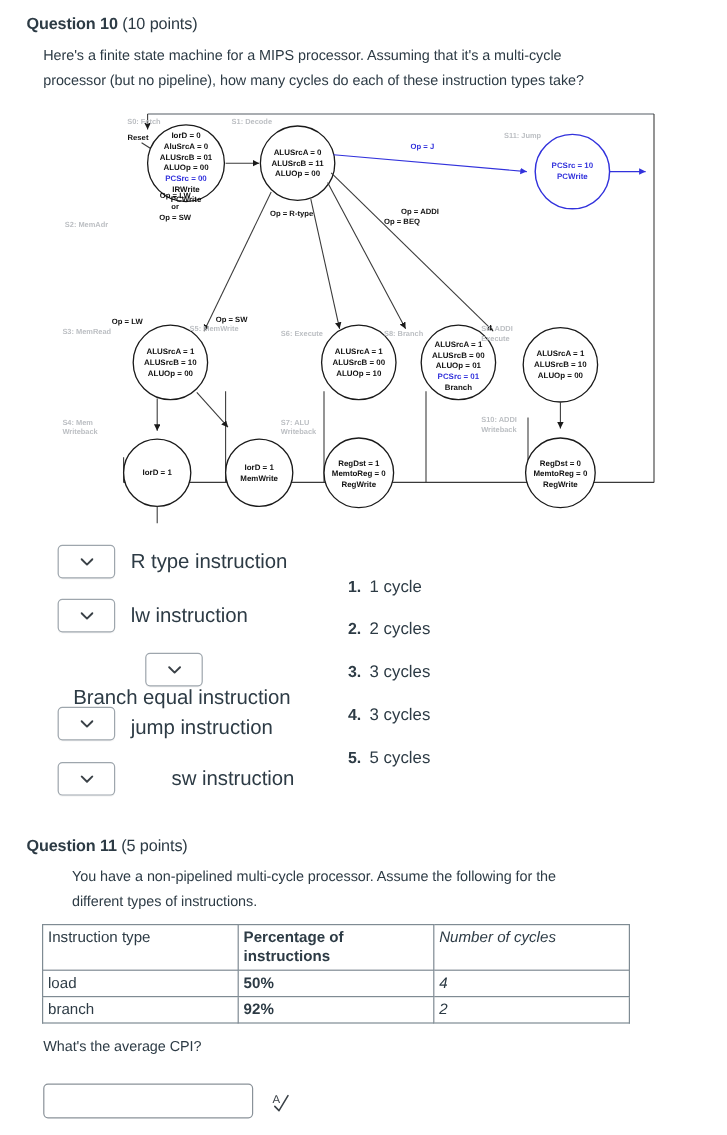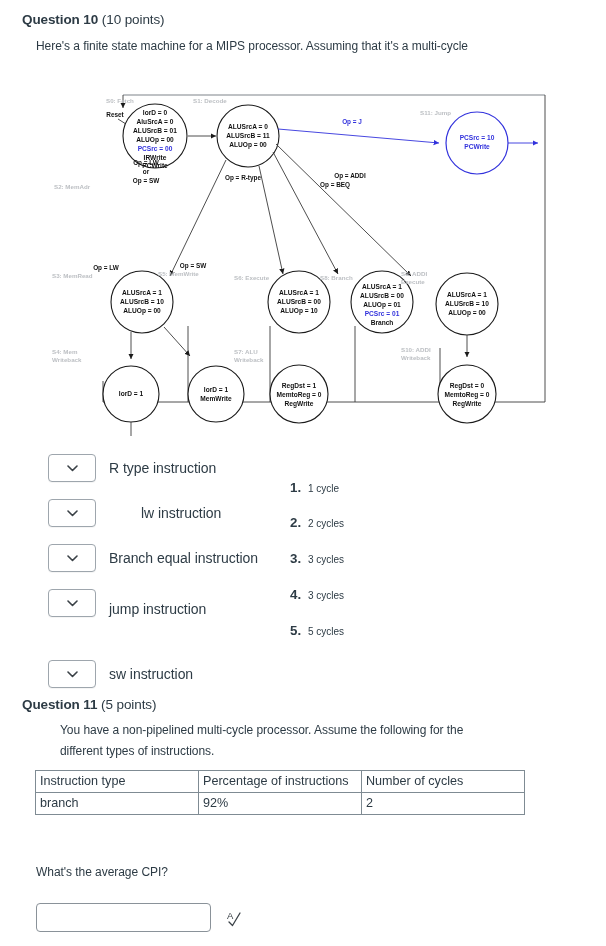--- a/index.html
+++ b/index.html
@@ -46,57 +46,57 @@
     width: 48px; height: 28px;
     border: 1px solid #9ea6ad;
     border-radius: 4px;
     background: #ffffff;
     display:flex; align-items:center; justify-content:center;
     box-shadow: 0 1px 0 rgba(0,0,0,0.04);
   }
   .dd-box svg { display:block; }
   .dd-label {
     margin-left: 13px;
-    font-size: 14px;
+    font-size: 17px;
     color: #2d3b45;
     white-space: nowrap;
     letter-spacing: -0.05px;
   }
 
   
   .ans-item { position:absolute; display:flex; align-items:baseline; }
   .ans-num {
     font-weight: bold;
     font-size: 13.3px;
     width: 18px;
     color: #2d3b45;
   }
   .ans-text {
-    font-size: 10px;
+    font-size: 14px;
     color: #2d3b45;
     white-space: nowrap;
   }
 
   
   table.q11 {
     position:absolute;
     border-collapse: collapse;
     font-size: 12.6px;
     color: #2d3b45;
   }
   table.q11 td {
     border: 1px solid #7f8b93;
     padding: 2px 1px 3px 4px;
     vertical-align: top;
     line-height: 16px;
     height: 19px;
   }
   table.q11 td.c0 { width: 163px; }
-  table.q11 td.c1 { width: 163px; }
-  table.q11 td.c2 { width: 163px; }
+  table.q11 td.c1 { width: 163px; font-weight: bold; }
+  table.q11 td.c2 { width: 163px; font-style: italic; }
 
   
   .ans-input-wrap { position:absolute; display:flex; align-items:center; }
   .ans-input {
     width: 175px; height: 29px;
     border: 1px solid #8a9299;
     border-radius: 4px;
     background: #ffffff;
     font-family: "Liberation Sans", sans-serif;
     font-size: 13px;
@@ -111,20 +111,21 @@
 
 <div class="page">
 
   <div class="q-header" style="left:22px; top:12px;">
     <span class="q-title">Question 10</span>
     <span class="q-points">(10 points)</span>
   </div>
 
   <div class="q-body" style="left:36px; top:36px; width:520px;">
     <div>Here's a finite state machine for a MIPS processor.  Assuming that it's a multi-cycle</div>
+    <div>processor (but no pipeline), how many cycles do each of these instruction types take?</div>
   </div>
 
   <div class="fsm-wrap">
     <svg width="546" height="350" viewBox="0 0 546 350" xmlns="http://www.w3.org/2000/svg">
       <defs>
         <marker id="ah" markerWidth="7" markerHeight="7" refX="6" refY="3" orient="auto">
           <path d="M0,0 L6,3 L0,6 z" fill="#1a1a1a"></path>
         </marker>
         <marker id="ahb" markerWidth="7" markerHeight="7" refX="6" refY="3" orient="auto">
           <path d="M0,0 L6,3 L0,6 z" fill="#3232dc"></path>
@@ -272,48 +273,48 @@
 
   <div class="dd-row" style="left:48px; top:454px;">
     <div class="dd-box">
       <svg width="11" height="7" viewBox="0 0 11 7">
         <path d="M1,1 L5.5,5.5 L10,1" stroke="#3a4147" stroke-width="1.6" fill="none" stroke-linecap="round" stroke-linejoin="round"></path>
       </svg>
     </div>
     <span class="dd-label">R type instruction</span>
   </div>
 
-  <div class="dd-row" style="left:48px; top:499px;gap:32px;">
+  <div class="dd-row" style="left:48px; top:499px;">
     <div class="dd-box">
       <svg width="11" height="7" viewBox="0 0 11 7">
         <path d="M1,1 L5.5,5.5 L10,1" stroke="#3a4147" stroke-width="1.6" fill="none" stroke-linecap="round" stroke-linejoin="round"></path>
       </svg>
     </div>
     <span class="dd-label">lw instruction</span>
   </div>
 
-  <div class="dd-row" style="left:48px; top:544px;">
+  <div class="dd-row" style="left:48px; top:544px;flex-direction:column;">
     <div class="dd-box">
       <svg width="11" height="7" viewBox="0 0 11 7">
         <path d="M1,1 L5.5,5.5 L10,1" stroke="#3a4147" stroke-width="1.6" fill="none" stroke-linecap="round" stroke-linejoin="round"></path>
       </svg>
     </div>
     <span class="dd-label">Branch equal instruction</span>
   </div>
 
   <div class="dd-row" style="left:48px; top:589px;align-items:flex-end;">
     <div class="dd-box">
       <svg width="11" height="7" viewBox="0 0 11 7">
         <path d="M1,1 L5.5,5.5 L10,1" stroke="#3a4147" stroke-width="1.6" fill="none" stroke-linecap="round" stroke-linejoin="round"></path>
       </svg>
     </div>
     <span class="dd-label">jump instruction</span>
   </div>
 
-  <div class="dd-row" style="left:48px; top:660px;">
+  <div class="dd-row" style="left:48px; top:635px;gap:34px;">
     <div class="dd-box">
       <svg width="11" height="7" viewBox="0 0 11 7">
         <path d="M1,1 L5.5,5.5 L10,1" stroke="#3a4147" stroke-width="1.6" fill="none" stroke-linecap="round" stroke-linejoin="round"></path>
       </svg>
     </div>
     <span class="dd-label">sw instruction</span>
   </div>
 
   <div class="ans-item" style="left:290px; top:480px;">
     <span class="ans-num">1.</span>
@@ -347,20 +348,25 @@
   </div>
 
   <table class="q11" style="left:35px; top:770px;padding-left:12px;">
     <tbody>
       <tr>
         <td class="c0">Instruction type</td>
         <td class="c1">Percentage of instructions</td>
         <td class="c2">Number of cycles</td>
       </tr>
       <tr>
+        <td class="c0">load</td>
+        <td class="c1">50%</td>
+        <td class="c2">4</td>
+      </tr>
+      <tr>
         <td class="c0">branch</td>
         <td class="c1">92%</td>
         <td class="c2">2</td>
       </tr>
     </tbody>
   </table>
 
   <div class="q-body" style="left:36px; top:862px;">What's the average CPI?</div>
 
   <div class="ans-input-wrap" style="left:36px; top:903px;">

